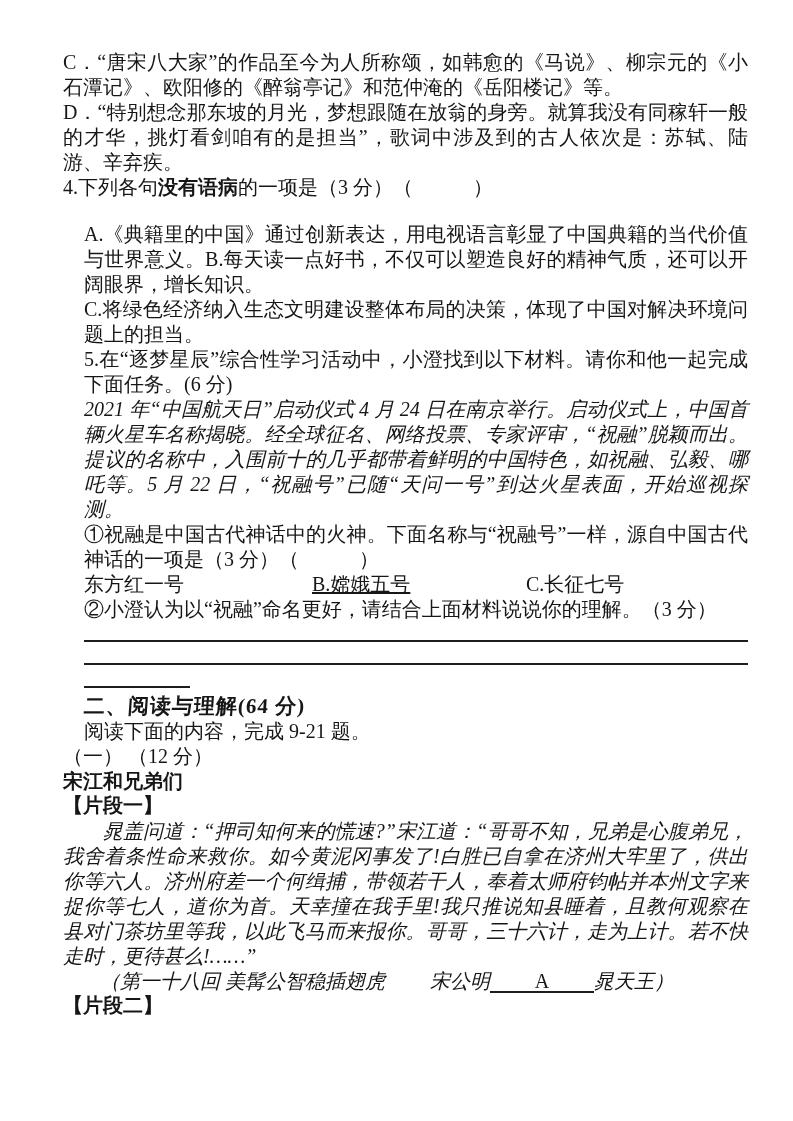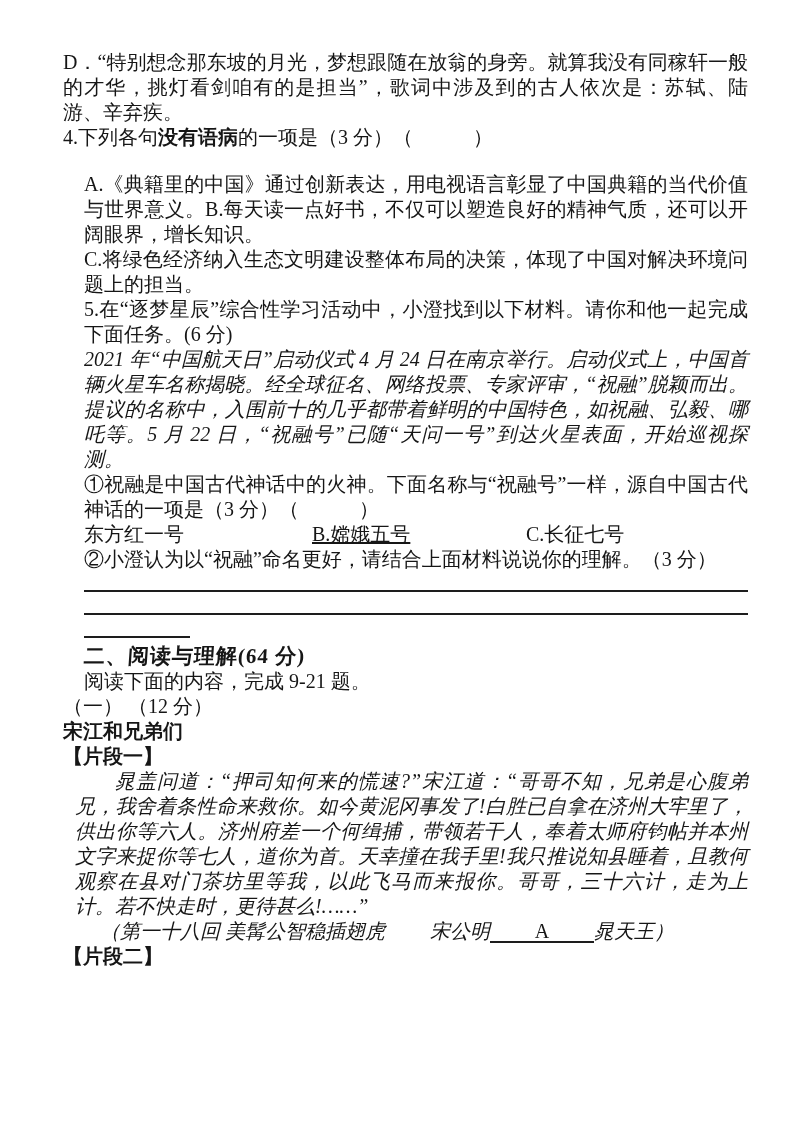--- a/index.html
+++ b/index.html
@@ -35,38 +35,39 @@
     letter-spacing:1px;
   }
   .section-heading .skew{display:inline-block;transform:skewX(-4deg);}
   .center{text-align:left;}
   .passage-title{
     font-weight:700;
     font-family:"Liberation Sans","DejaVu Sans",sans-serif;
   }
   .frag-label{
     font-weight:700;
-    font-family:Liberation Serif, serif;
+    font-family:Liberation Mono, monospace;
   }
-  .frag-text{text-indent:2em;margin-left:12px;}
+  .frag-text{text-indent:2em;}
   .source-line{padding-left:37px;}
   .blank-underline{
     display:inline-block;
     width:104px;
     text-align:center;
     border-bottom:2px solid #1d1d1d;
     font-style:normal;
     line-height:20px;
   }
 </style>
 </head>
 <body>
 
 <div class="page">
 
+  <p>C．“唐宋八大家”的作品至今为人所称颂，如韩愈的《马说》、柳宗元的《小石潭记》、欧阳修的《醉翁亭记》和范仲淹的《岳阳楼记》等。</p>
   <p>D．“特别想念那东坡的月光，梦想跟随在放翁的身旁。就算我没有同稼轩一般的才华，挑灯看剑咱有的是担当”，歌词中涉及到的古人依次是：苏轼、陆游、辛弃疾。</p>
 
   <p class="q-gap"><span>4.下列各句</span><span class="bold">没有语病</span><span>的一项是（3 分）（　　　）</span></p>
 
   <div class="indent-block">
     <p>A.《典籍里的中国》通过创新表达，用电视语言彰显了中国典籍的当代价值与世界意义。B.每天读一点好书，不仅可以塑造良好的精神气质，还可以开阔眼界，增长知识。</p>
     <p>C.将绿色经济纳入生态文明建设整体布局的决策，体现了中国对解决环境问题上的担当。</p>
 
     <p>5.在“逐梦星辰”综合性学习活动中，小澄找到以下材料。请你和他一起完成下面任务。(6 分)</p>
     <p class="kaiti">2021 年“中国航天日”启动仪式 4 月 24 日在南京举行。启动仪式上，中国首辆火星车名称揭晓。经全球征名、网络投票、专家评审，“祝融”脱颖而出。提议的名称中，入围前十的几乎都带着鲜明的中国特色，如祝融、弘毅、哪吒等。5 月 22 日，“祝融号”已随“天问一号”到达火星表面，开始巡视探测。</p>

